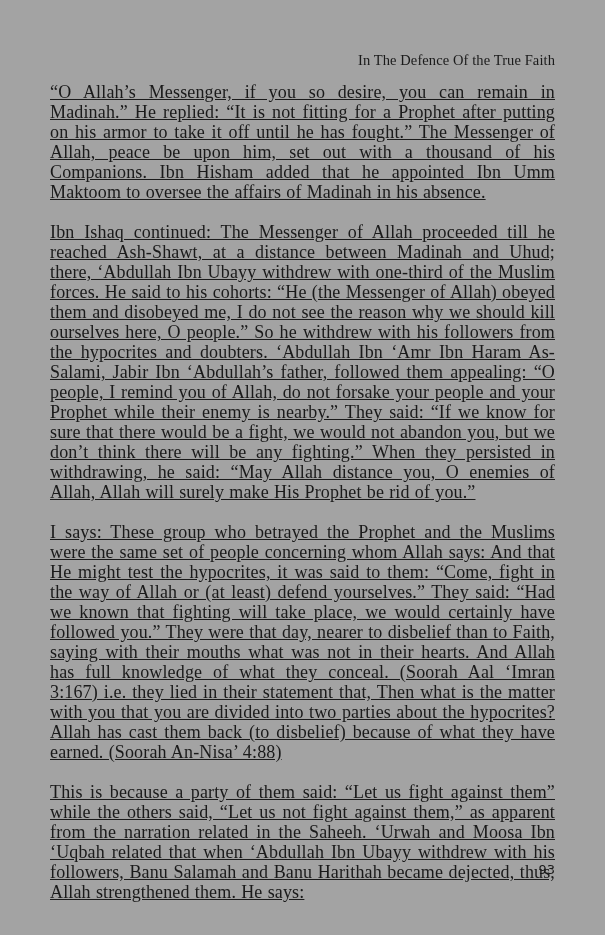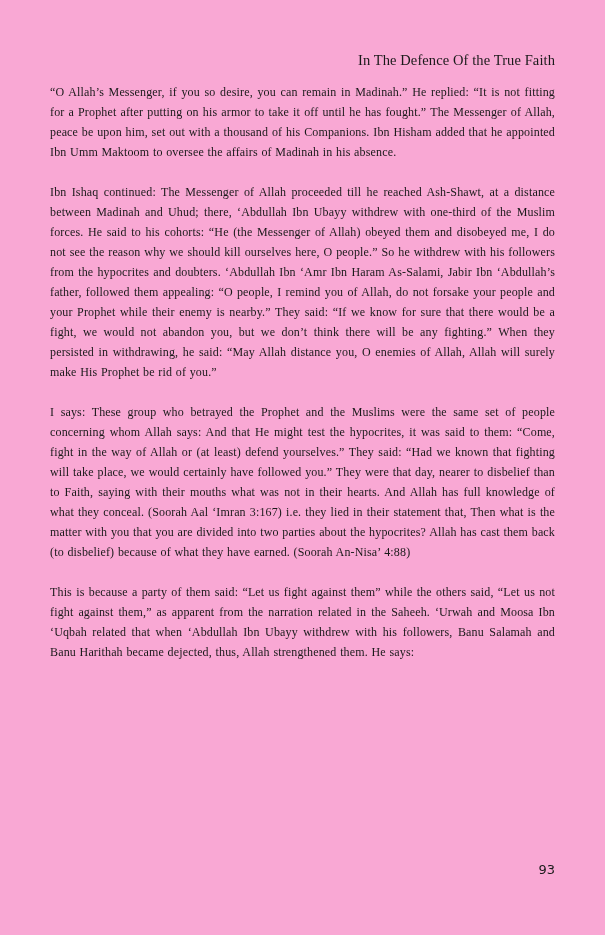--- a/index.html
+++ b/index.html
@@ -13,43 +13,44 @@
       position: relative;
       overflow: hidden;
       color: #1a1a1a;
     }
     .page {
       position: absolute;
       left: 0;
       top: 0;
       width: 605px;
       height: 935px;
-      background: #f9a8d4;
+      background: #a3a3a3;
     }
     .running-header {
       position: absolute;
       top: 52px;
       right: 50px;
       font-family: "Liberation Serif", serif;
       font-size: 14.5px;
       letter-spacing: 0.1px;
       text-align: right;
       white-space: nowrap;
     }
     .body-text {
       position: absolute;
       left: 50px;
       top: 82px;
       width: 505px;
       font-family: "Liberation Serif", serif;
-      font-size: 12px;
+      font-size: 18px;
       line-height: 20px;
       text-align: justify;
       letter-spacing: 0.15px;
       word-spacing: 0.5px;
+      text-decoration: underline;
     }
     .para {
       margin: 0 0 20px 0;
       hyphens: none;
     }
     .page-number {
       position: absolute;
       top: 862px;
       right: 50px;
       font-family: "DejaVu Sans", sans-serif;

